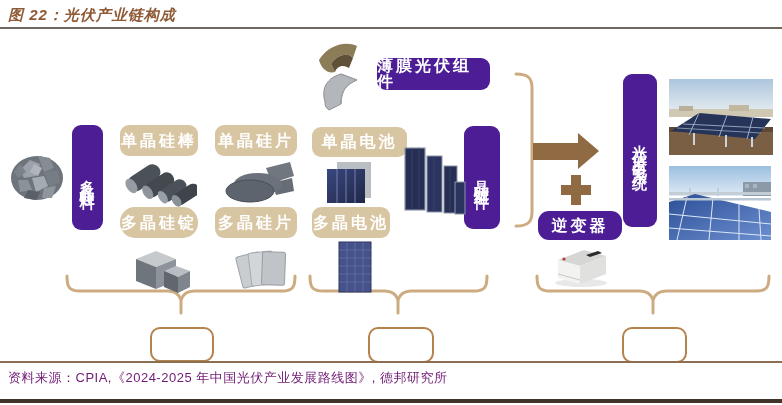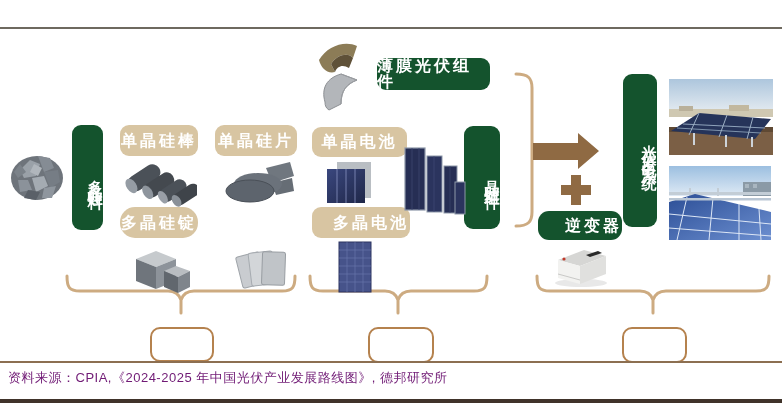--- a/index.html
+++ b/index.html
@@ -17,37 +17,38 @@
   .rule-top{top:27px;height:2px;background:#6e695f;}
   .rule-mid{top:361px;height:2px;background:#8c6f51;}
   .rule-bottom{top:399px;height:4px;background:#40332a;}
   
   .node{
     display:flex;align-items:center;justify-content:center;
     color:#ffffff;font-weight:bold;border-radius:9px;
     font-size:16px;letter-spacing:3px;line-height:1;
   }
   .node-light{background:#d8c5a2;}
-  .node-dark{background:#14532d;justify-content:flex-end;}
+  .node-dark{background:#4c1d95;}
   .vlabel{writing-mode:vertical-rl;text-orientation:upright;letter-spacing:6px;}
   .vlabel-tight{letter-spacing:5px;}
   
   .ph-box{
     border:2px solid #b5824e;border-radius:10px;background:transparent;
   }
   .footer-text{
     left:8px;top:369px;font-size:13px;color:#701a75;letter-spacing:0.5px;
   }
   svg{display:block;}
 </style>
 </head>
 <body>
 
 <div class="stage">
 
+  <div class="abs fig-title">图 22：光伏产业链构成</div>
   <div class="abs rule rule-top"></div>
 
   <svg class="abs" style="left:0;top:0;" width="782" height="405" viewBox="0 0 782 405">
     <path d="M516,74 C528,74 532,78 532,88 L532,212 C532,222 528,226 516,226" fill="none" stroke="#cdab81" stroke-width="3" stroke-linecap="round"></path>
     <polygon points="533,143 578,143 578,133 599,151 578,169 578,160 533,160" fill="#8f6a43"></polygon>
     <path d="M571,175 h10 v10 h10 v10 h-10 v10 h-10 v-10 h-10 v-10 h10 z" fill="#8f6a43"></path>
     <path d="M67,276 C67,287 69,291 80,291 L168,291 C175,291 179,294 181,300 L181,313 M181,300 C183,294 187,291 194,291 L282,291 C293,291 295,287 295,276" fill="none" stroke="#cdab81" stroke-width="3" stroke-linecap="round"></path>
     <path d="M310,276 C310,287 312,291 323,291 L385,291 C392,291 396,294 398,300 L398,313 M398,300 C400,294 404,291 411,291 L474,291 C485,291 487,287 487,276" fill="none" stroke="#cdab81" stroke-width="3" stroke-linecap="round"></path>
     <path d="M537,276 C537,287 539,291 550,291 L640,291 C647,291 651,294 653,300 L653,313 M653,300 C655,294 659,291 666,291 L756,291 C767,291 769,287 769,276" fill="none" stroke="#cdab81" stroke-width="3" stroke-linecap="round"></path>
   </svg>
@@ -62,21 +63,24 @@
   <div class="abs node node-light" style="left:215px;top:125px;width:82px;height:31px;">
     <span>单晶硅片</span>
   </div>
   <div class="abs node node-light" style="left:312px;top:127px;width:95px;height:30px;">
     <span>单晶电池</span>
   </div>
 
   <div class="abs node node-light" style="left:120px;top:207px;width:78px;height:31px;border-radius:15px;">
     <span>多晶硅锭</span>
   </div>
-  <div class="abs node node-light" style="left:312px;top:207px;width:78px;height:31px;padding-left:20px;">
+  <div class="abs node node-light" style="left:215px;top:207px;width:82px;height:31px;">
+    <span>多晶硅片</span>
+  </div>
+  <div class="abs node node-light" style="left:312px;top:207px;width:78px;height:31px;">
     <span>多晶电池</span>
   </div>
 
   <div class="abs node node-dark" style="left:377px;top:58px;width:113px;height:32px;">
     <span>薄膜光伏组件</span>
   </div>
   <div class="abs node node-dark" style="left:464px;top:126px;width:36px;height:103px;font-size:15px;">
     <span class="vlabel vlabel-tight">晶硅组件</span>
   </div>
   <div class="abs node node-dark" style="left:538px;top:211px;width:84px;height:29px;border-radius:11px;">

